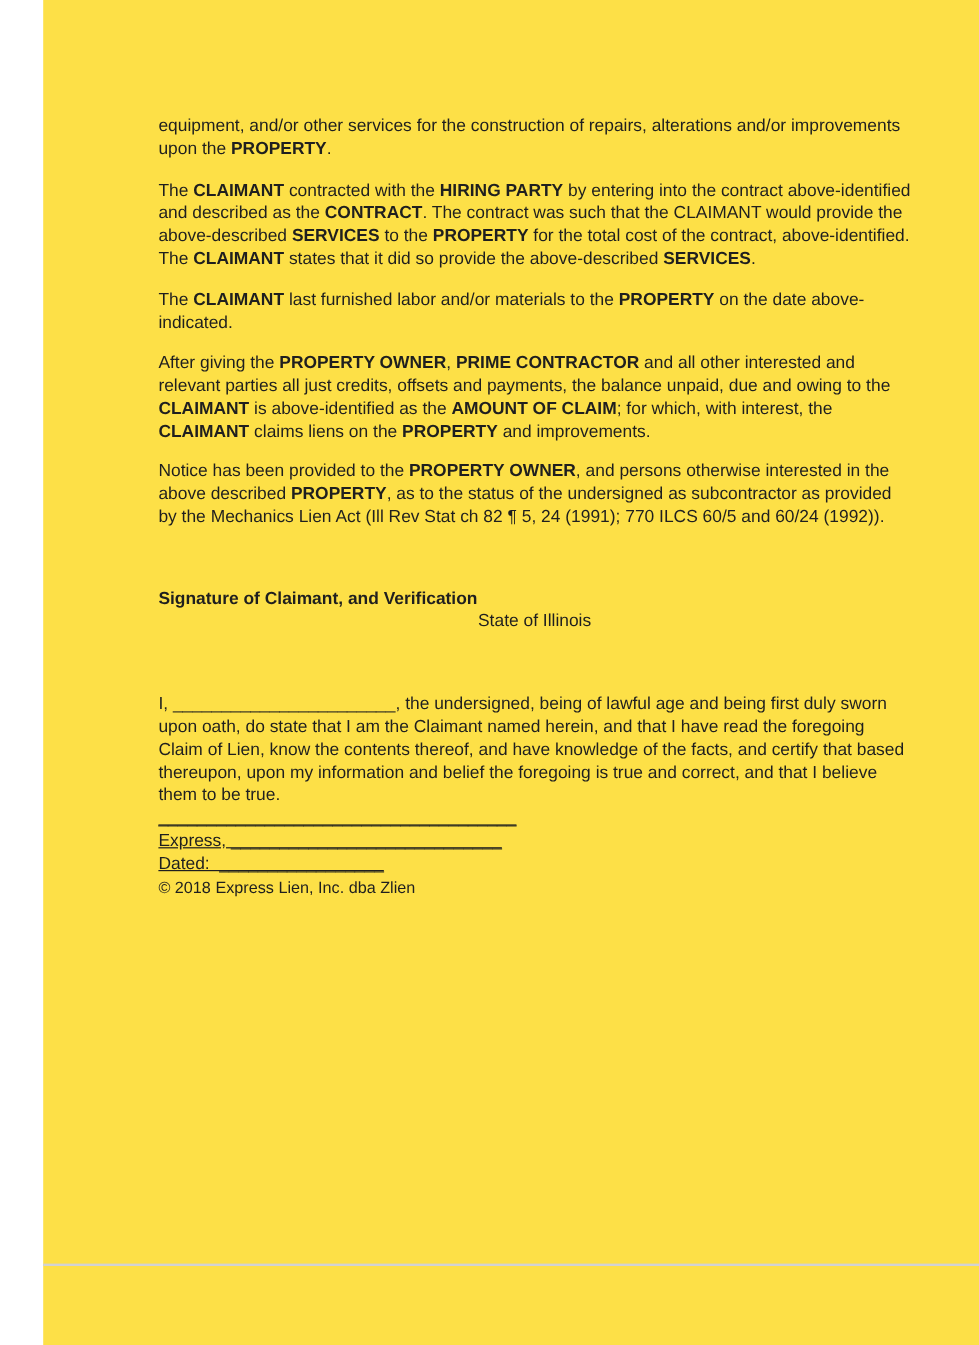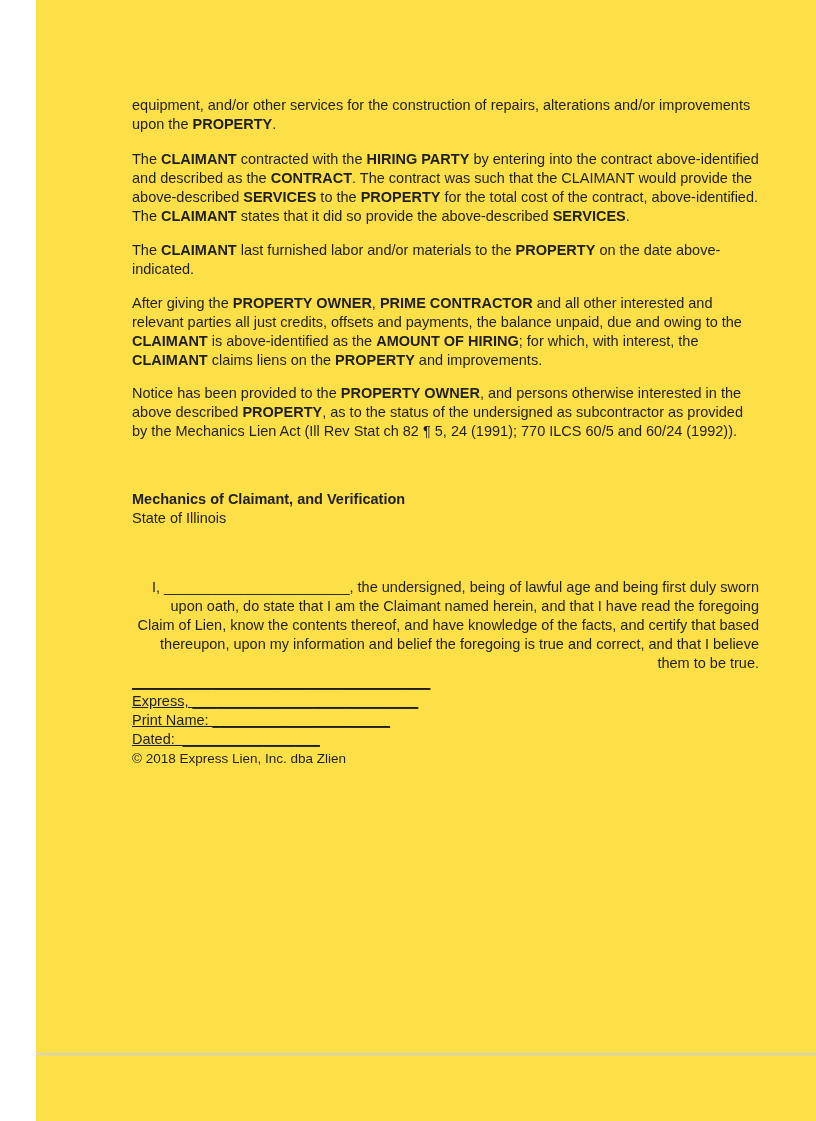--- a/index.html
+++ b/index.html
@@ -40,25 +40,24 @@
   p.para-4 { margin-bottom: 14px; }
   p.para-5 { margin-bottom: 49px; }
   .content b { font-weight: 700; }
   .section-heading {
     font-weight: 700;
     margin: 0 0 16px 0;
   }
   .venue-block {
     margin-bottom: 50px;
   }
-  .venue-block p { margin: 0; white-space: pre-wrap; }
+  .venue-block p { margin: 0; white-space: pre-wrap; text-align: center; }
   .affidavit {
     margin-bottom: 50px;
     white-space: pre-wrap;
-    text-align: right;
   }
   .signature-block p {
     margin: 0;
     white-space: pre-wrap;
     text-decoration: underline;
   }
   .doc-footer {
     margin: 111px 0 0 0;
     font-size: 13.5px;
     color: #1f1f1f;
@@ -77,36 +76,35 @@
 
 <div class="page">
   <div class="content">
 
     <p class="para">equipment, and/or other services for the construction of repairs, alterations and/or improvements upon the <b>PROPERTY</b>.</p>
 
     <p class="para para-2">The <b>CLAIMANT</b> contracted with the <b>HIRING PARTY</b> by entering into the contract above-identified and described as the <b>CONTRACT</b>. The contract was such that the CLAIMANT would provide the above-described <b>SERVICES</b> to the <b>PROPERTY</b> for the total cost of the contract, above-identified. The <b>CLAIMANT</b> states that it did so provide the above-described <b>SERVICES</b>.</p>
 
     <p class="para para-3">The <b>CLAIMANT</b> last furnished labor and/or materials to the <b>PROPERTY</b> on the date above-indicated.</p>
 
-    <p class="para para-4">After giving the <b>PROPERTY OWNER</b>, <b>PRIME CONTRACTOR</b> and all other interested and relevant parties all just credits, offsets and payments, the balance unpaid, due and owing to the <b>CLAIMANT</b> is above-identified as the <b>AMOUNT OF HIRING</b>; for which, with interest, the <b>CLAIMANT</b> claims liens on the <b>PROPERTY</b> and improvements.</p>
+    <p class="para para-4">After giving the <b>PROPERTY OWNER</b>, <b>PRIME CONTRACTOR</b> and all other interested and relevant parties all just credits, offsets and payments, the balance unpaid, due and owing to the <b>CLAIMANT</b> is above-identified as the <b>AMOUNT OF CLAIM</b>; for which, with interest, the <b>CLAIMANT</b> claims liens on the <b>PROPERTY</b> and improvements.</p>
 
     <p class="para para-5">Notice has been provided to the <b>PROPERTY OWNER</b>, and persons otherwise interested in the above described <b>PROPERTY</b>, as to the status of the undersigned as subcontractor as provided by the Mechanics Lien Act (Ill Rev Stat ch 82 ¶ 5, 24 (1991); 770 ILCS 60/5 and 60/24 (1992)).</p>
 
-    <p class="section-heading">Mechanics of Claimant, and Verification</p>
+    <p class="section-heading">Signature of Claimant, and Verification</p>
 
     <div class="venue-block">
       <p>State of Illinois</p>
     </div>
 
     <p class="affidavit">I, _______________________, the undersigned, being of lawful age and being first duly sworn upon oath, do state that I am the Claimant named herein, and that I have read the foregoing Claim of Lien, know the contents thereof, and have knowledge of the facts, and certify that based thereupon, upon my information and belief the foregoing is true and correct, and that I believe them to be true.</p>
 
     <div class="signature-block">
       <p>_____________________________________</p>
       <p>Express, ____________________________</p>
-      <p>Print Name: ______________________</p>
       <p>Dated:  _________________</p>
     </div>
 
     <p class="doc-footer">© 2018 Express Lien, Inc. dba Zlien</p>
 
   </div>
 
   <div class="page-break-line"></div>
 </div>
 

